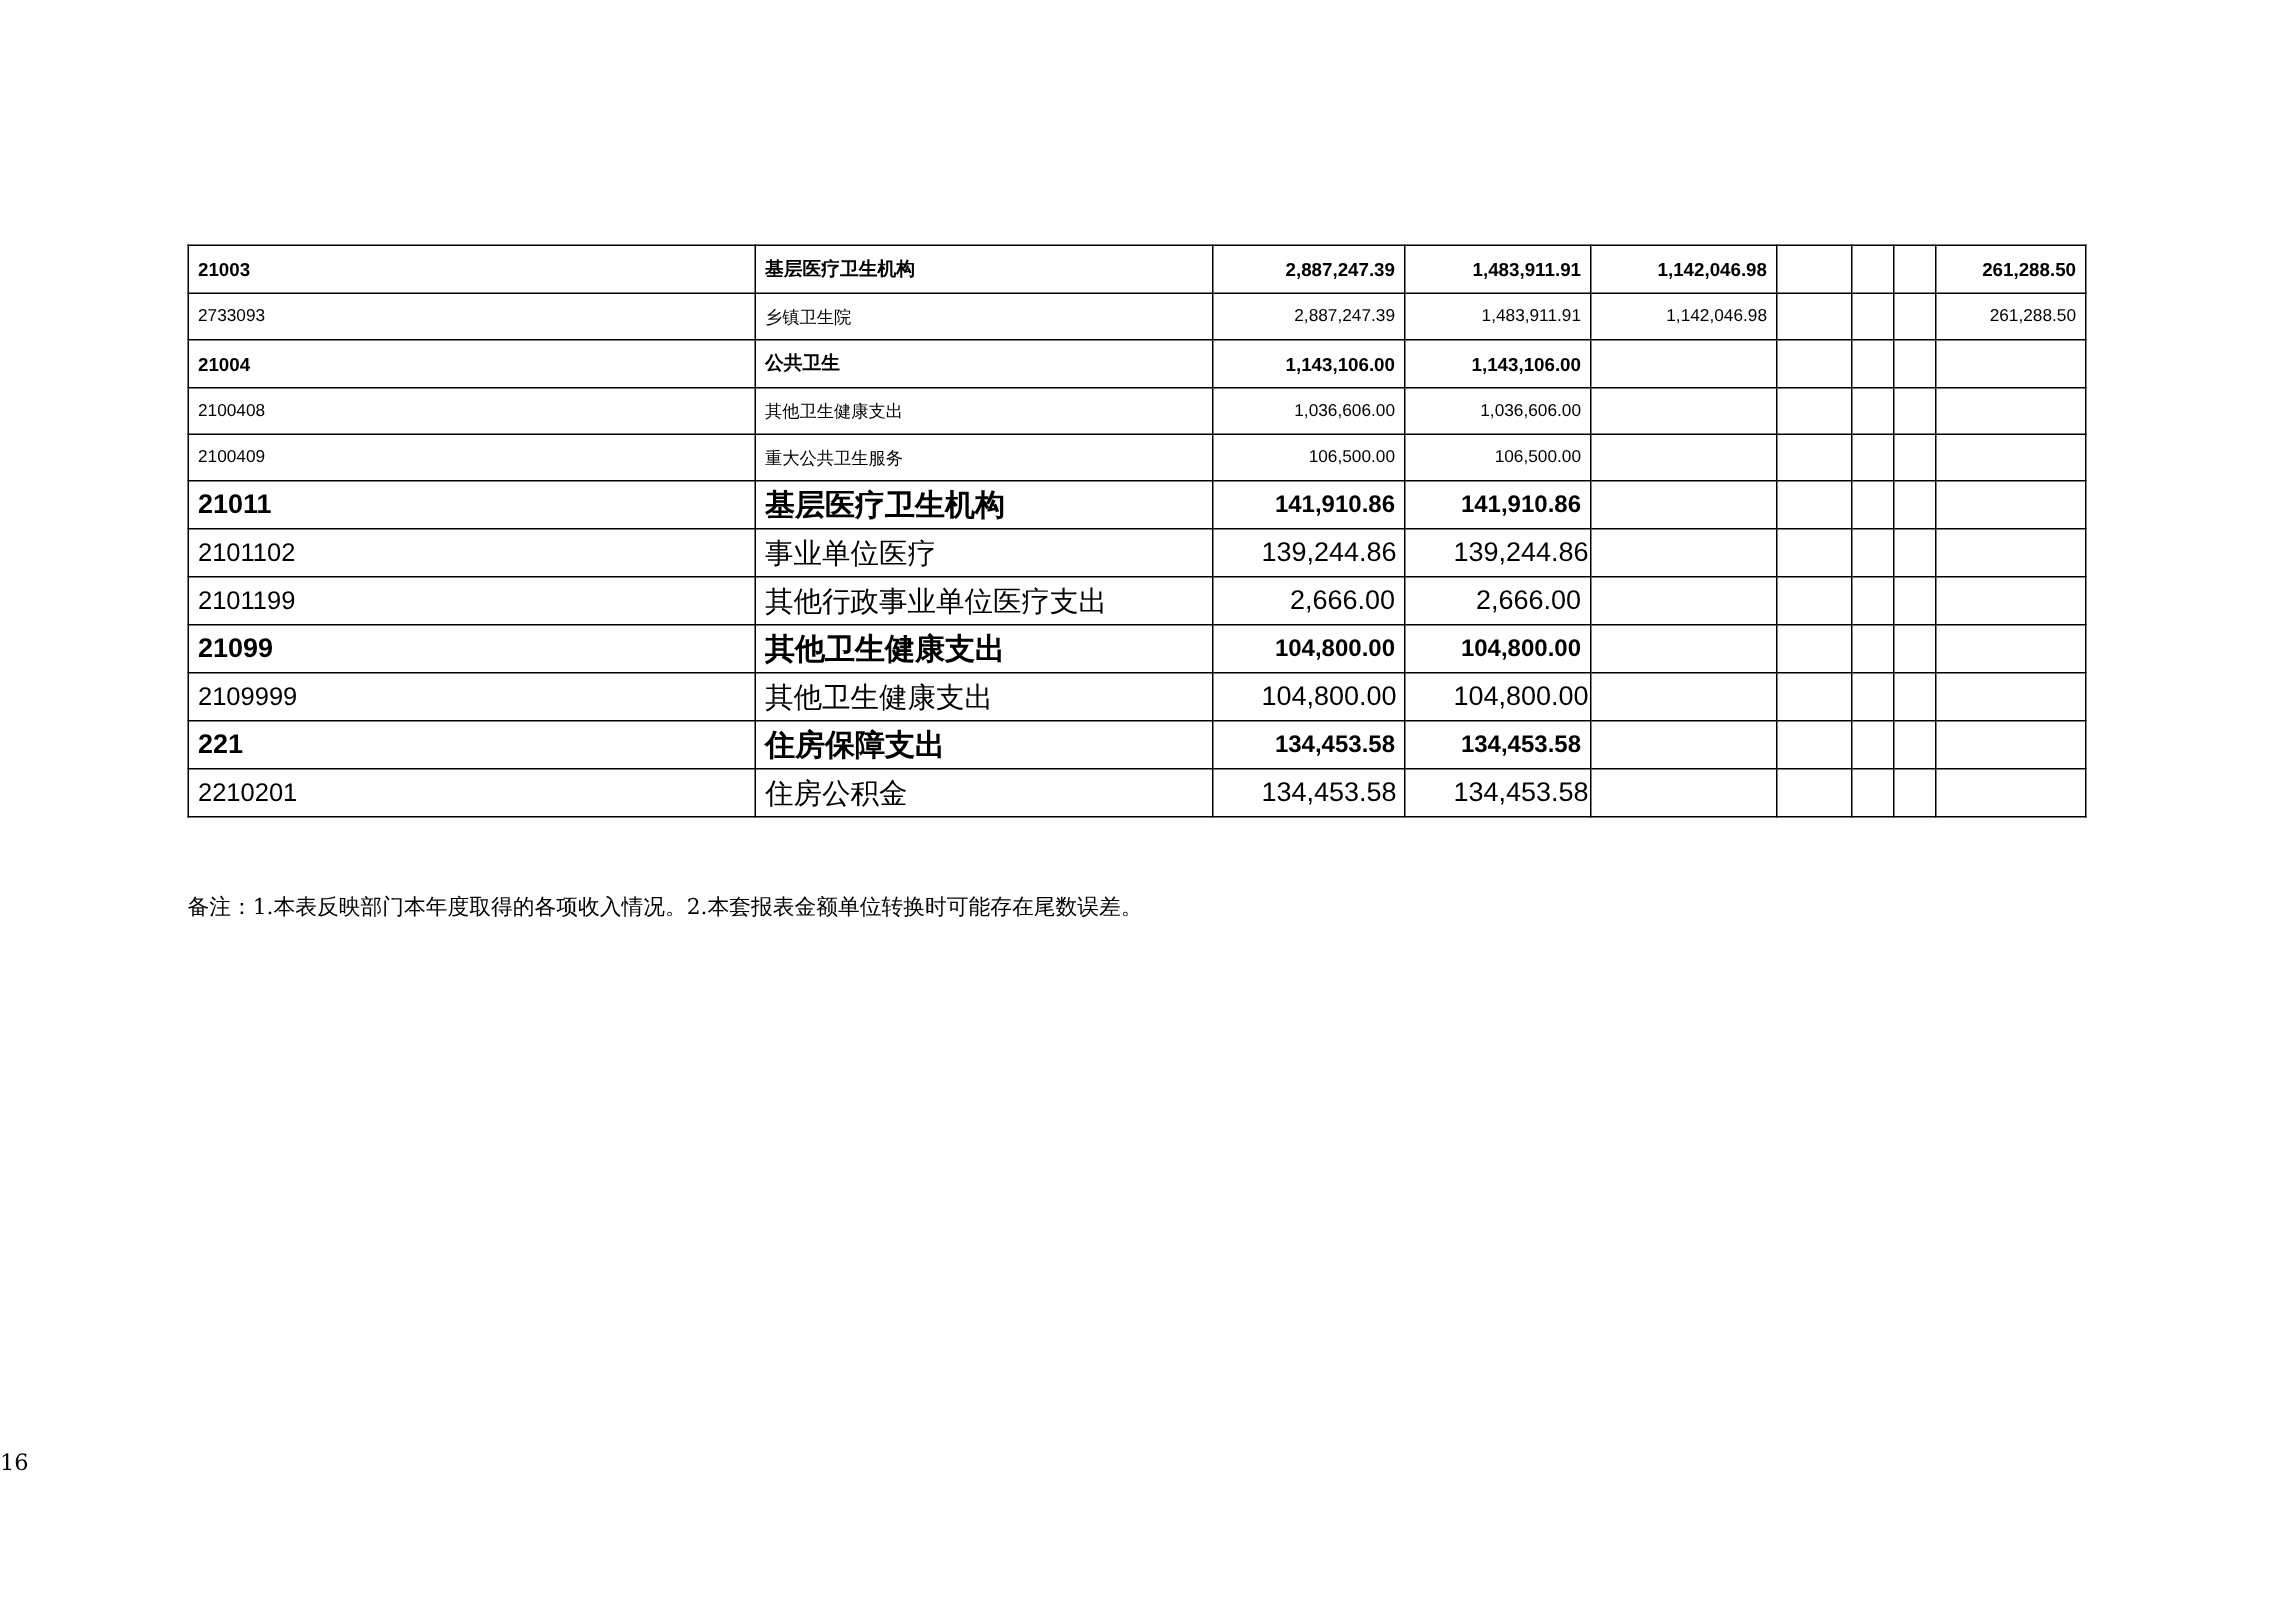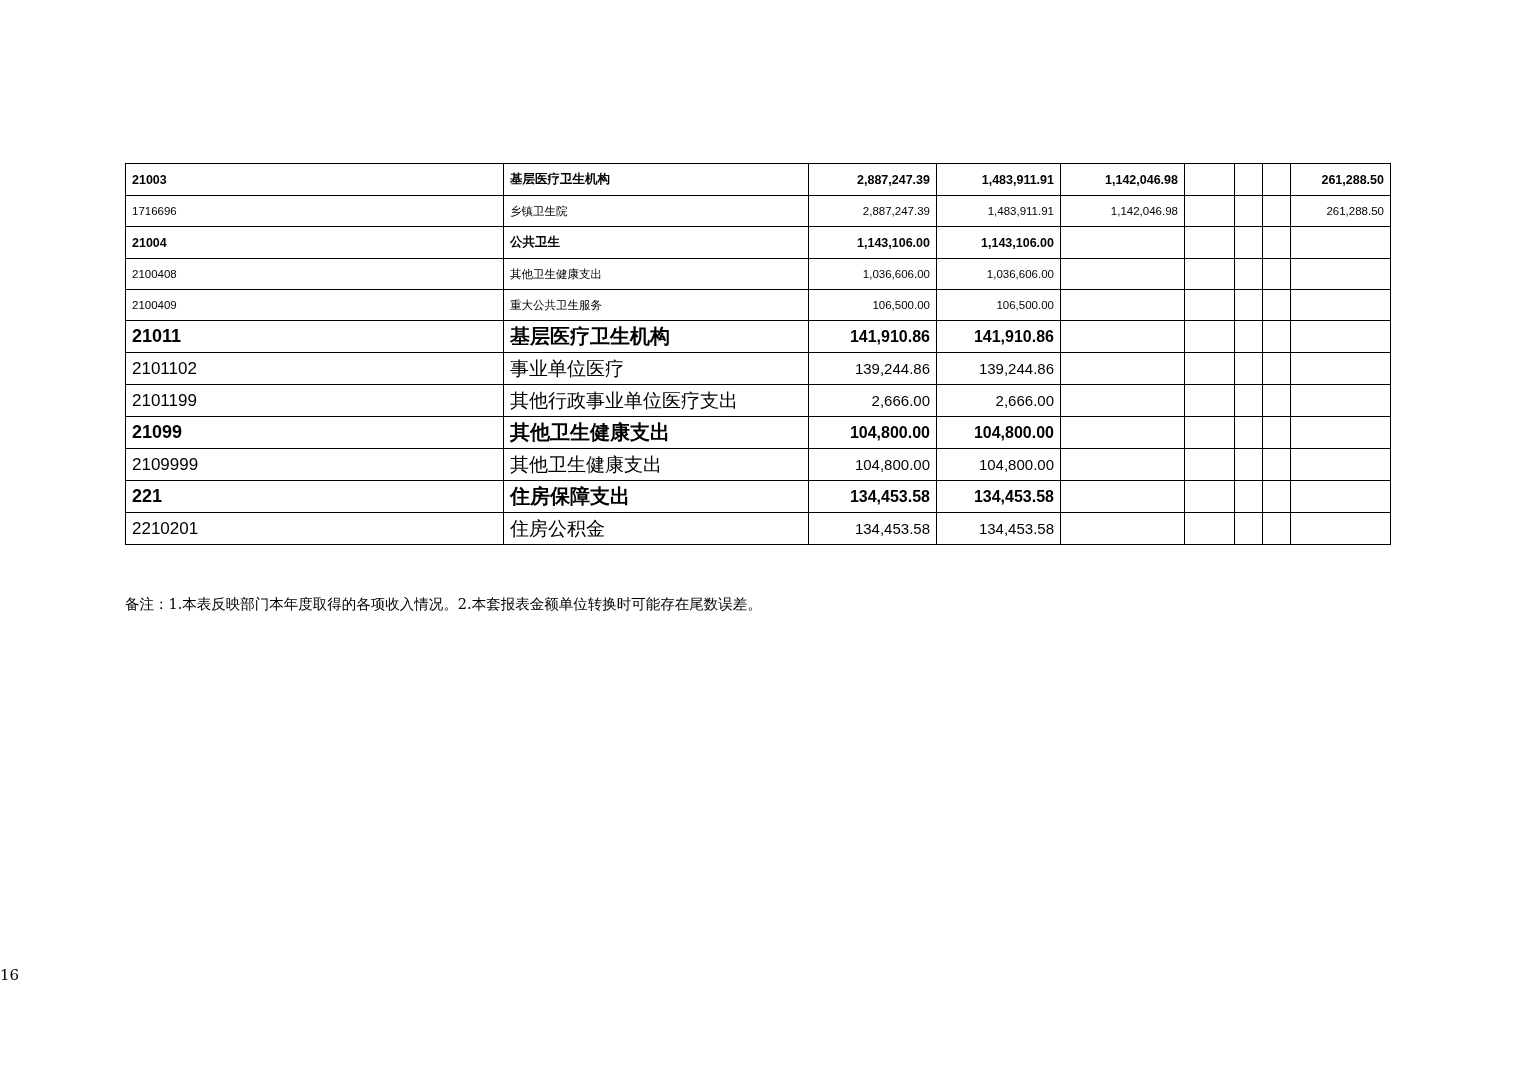--- a/index.html
+++ b/index.html
@@ -58,21 +58,21 @@
   tr.sz-s td { font-size: 11.5px; height: 30px; }
   tr.sz-s td.name { font-family: "DejaVu Serif", serif; font-size: 11.5px; }
   tr.sz-s td.code { font-size: 11.5px; }
 
   tr.sz-m td { font-size: 12.5px; height: 31px; font-weight: bold; }
   tr.sz-m td.name { font-family: "DejaVu Serif", serif; }
 
   tr.sz-l td { font-size: 17px; height: 31px; }
   tr.sz-l td.name { font-family: "DejaVu Serif", serif; font-size: 19px; }
   tr.sz-l td.code { font-size: 17px; }
-  tr.sz-l td.num { font-size: 15px; padding-left: 32px; }
+  tr.sz-l td.num { font-size: 18px; padding-left: 32px; }
 
   tr.sz-lb td { font-size: 18px; height: 31px; font-weight: bold; }
   tr.sz-lb td.name { font-family: "DejaVu Serif", serif; font-size: 20px; }
   tr.sz-lb td.code { font-size: 18px; }
   tr.sz-lb td.num { font-size: 16px; }
 
   .note {
     position: absolute;
     left: 125px;
     top: 595px;
@@ -115,21 +115,21 @@
             <td class="name">基层医疗卫生机构</td>
             <td class="num">2,887,247.39</td>
             <td class="num">1,483,911.91</td>
             <td class="num">1,142,046.98</td>
             <td class="num"></td>
             <td class="num"></td>
             <td class="num"></td>
             <td class="num">261,288.50</td>
           </tr>
           <tr class="sz-s">
-            <td class="code">1716696</td>
+            <td class="code">2733093</td>
             <td class="name">乡镇卫生院</td>
             <td class="num">2,887,247.39</td>
             <td class="num">1,483,911.91</td>
             <td class="num">1,142,046.98</td>
             <td class="num"></td>
             <td class="num"></td>
             <td class="num"></td>
             <td class="num">261,288.50</td>
           </tr>
           <tr class="sz-m">

